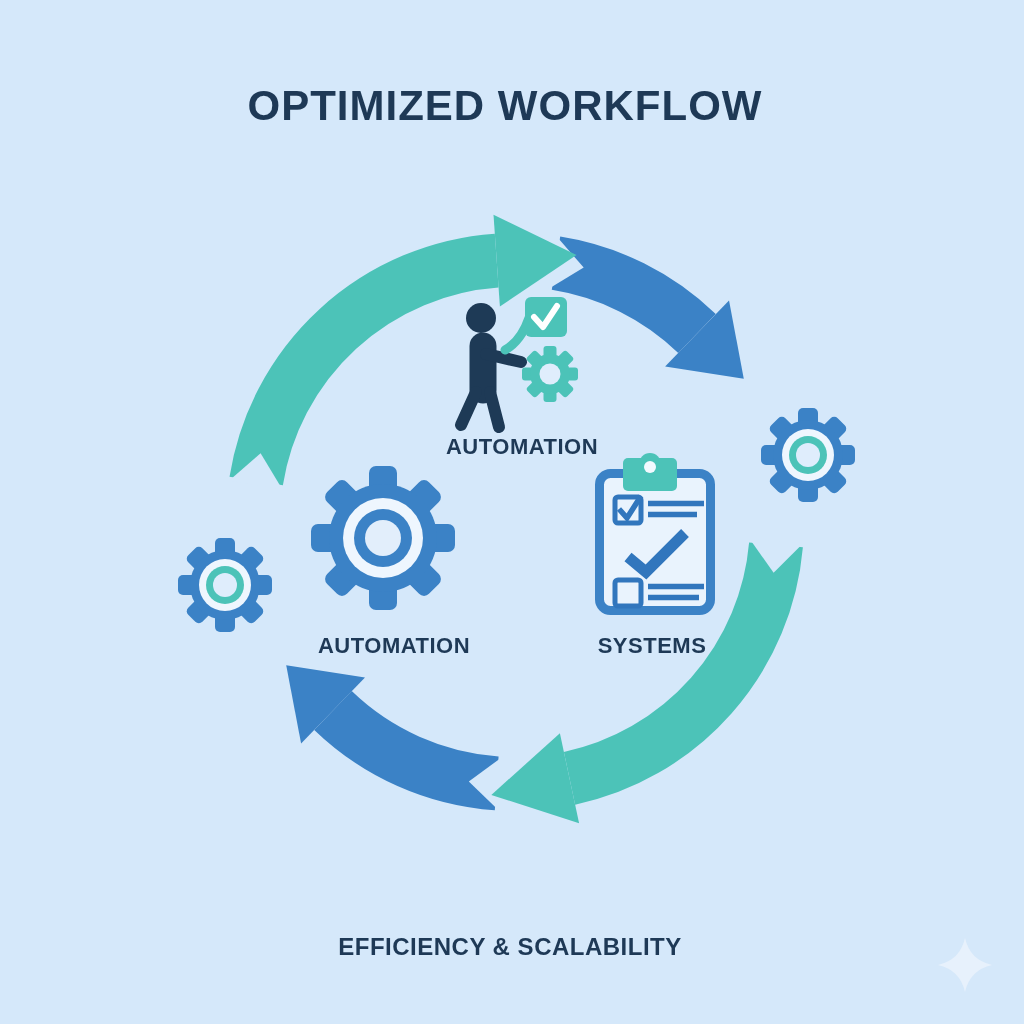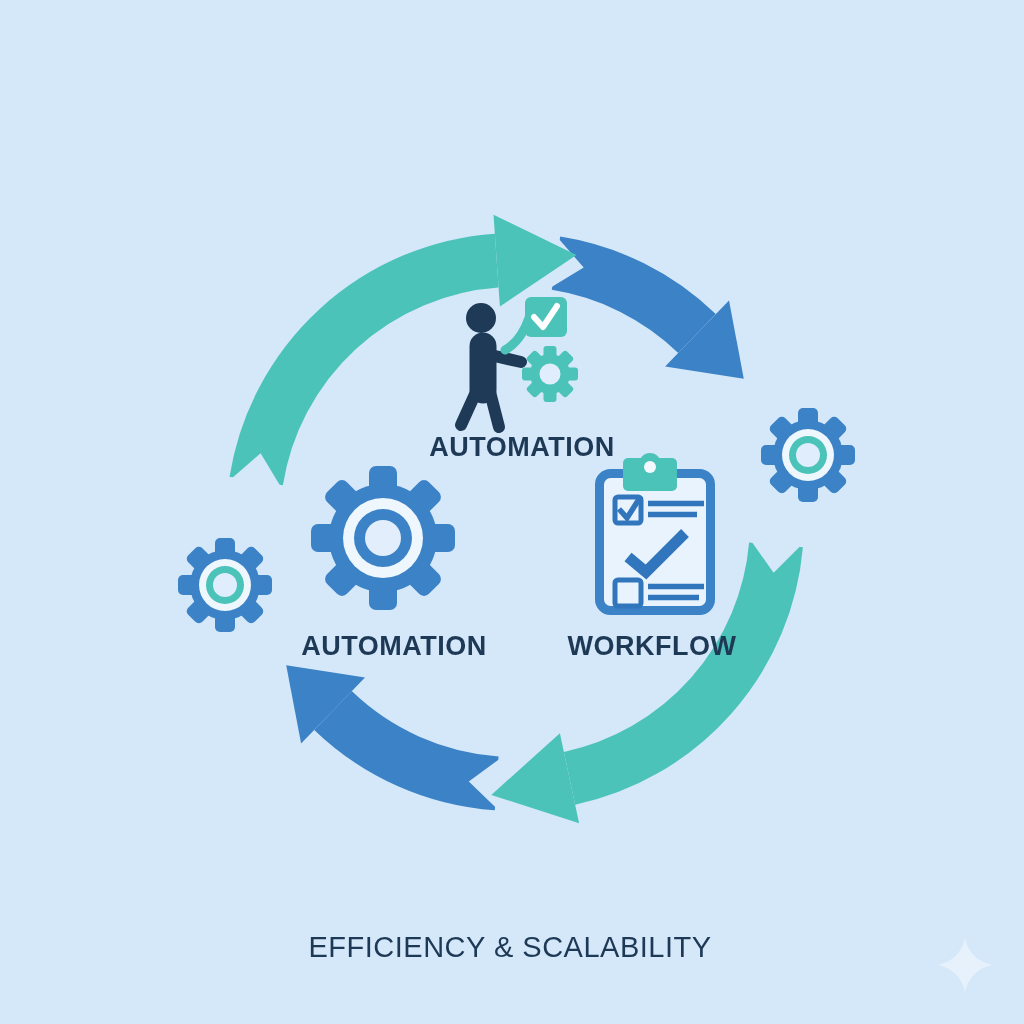--- a/index.html
+++ b/index.html
@@ -2,22 +2,22 @@
 <html><head>
 <meta charset="utf-8">
 <style>
   html,body{margin:0;padding:0;background:#d5e8fa}
   .canvas{position:relative;width:1024px;height:1024px;background:#d5e8fa;
           font-family:"Liberation Sans",sans-serif;overflow:hidden}
   .canvas svg{position:absolute;left:0;top:0}
   .label{position:absolute;transform:translate(-50%,-50%);color:#1e3956;
          font-weight:bold;white-space:nowrap}
   .title{font-size:42px;letter-spacing:1px}
-  .node-label{font-size:27px;letter-spacing:.5px}
-  .footer{font-size:29px;font-weight:400;letter-spacing:.5px}
+  .node-label{font-size:22px;letter-spacing:.5px}
+  .footer{font-size:24px;font-weight:700;letter-spacing:.5px}
 </style>
 </head>
 <body>
 
 <div class="canvas">
 
   <svg width="1024" height="1024" viewBox="0 0 1024 1024">
 
     <g>
       <path d="M 556.0 263.2 A 262 262 0 0 1 697.0 333.5" fill="none" stroke="#3b82c6" stroke-width="54"></path>
@@ -117,21 +117,22 @@
         <path d="M 628 557 L 646 572 L 685 533" stroke-width="11"></path>
         <rect x="615" y="580" width="26" height="26" rx="3" stroke-width="5"></rect>
         <line x1="648" y1="586.5" x2="704" y2="586.5" stroke-width="5.5"></line>
         <line x1="648" y1="597.5" x2="699" y2="597.5" stroke-width="5.5"></line>
       </g>
     </g>
 
     <path d="M 965 938 Q 970 960 992 965 Q 970 970 965 992 Q 960 970 938 965 Q 960 960 965 938 Z" fill="#e7f1fc"></path>
   </svg>
 
+  <div class="label title" style="left:505px;top:106px">OPTIMIZED WORKFLOW</div>
 
   <div class="label node-label" style="left:522px;top:447px">AUTOMATION</div>
 
   <div class="label node-label" style="left:394px;top:646px">AUTOMATION</div>
 
-  <div class="label node-label" style="left:652px;top:646px">WORKFLOW</div>
+  <div class="label node-label" style="left:652px;top:646px">SYSTEMS</div>
 
   <div class="label footer" style="left:510px;top:947px">EFFICIENCY &amp; SCALABILITY</div>
 </div>
 
 </body></html>

